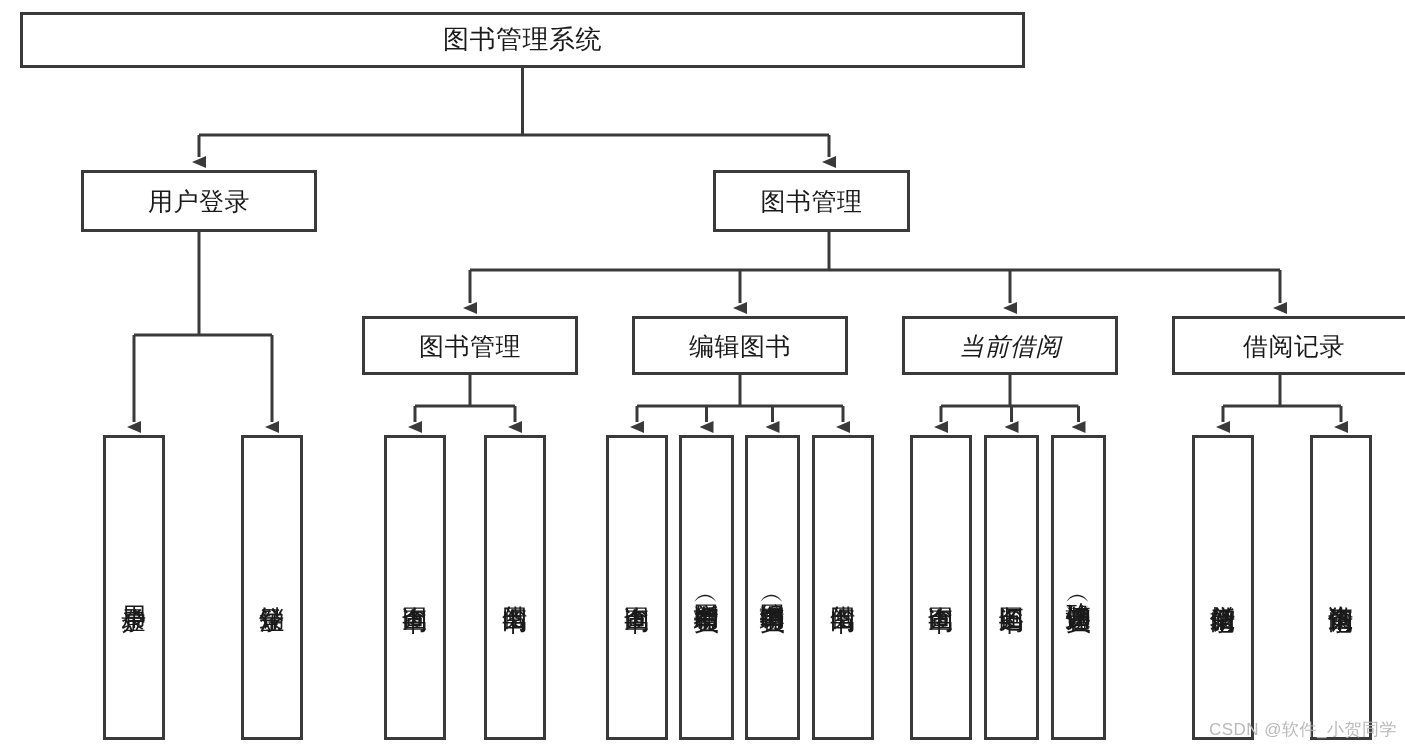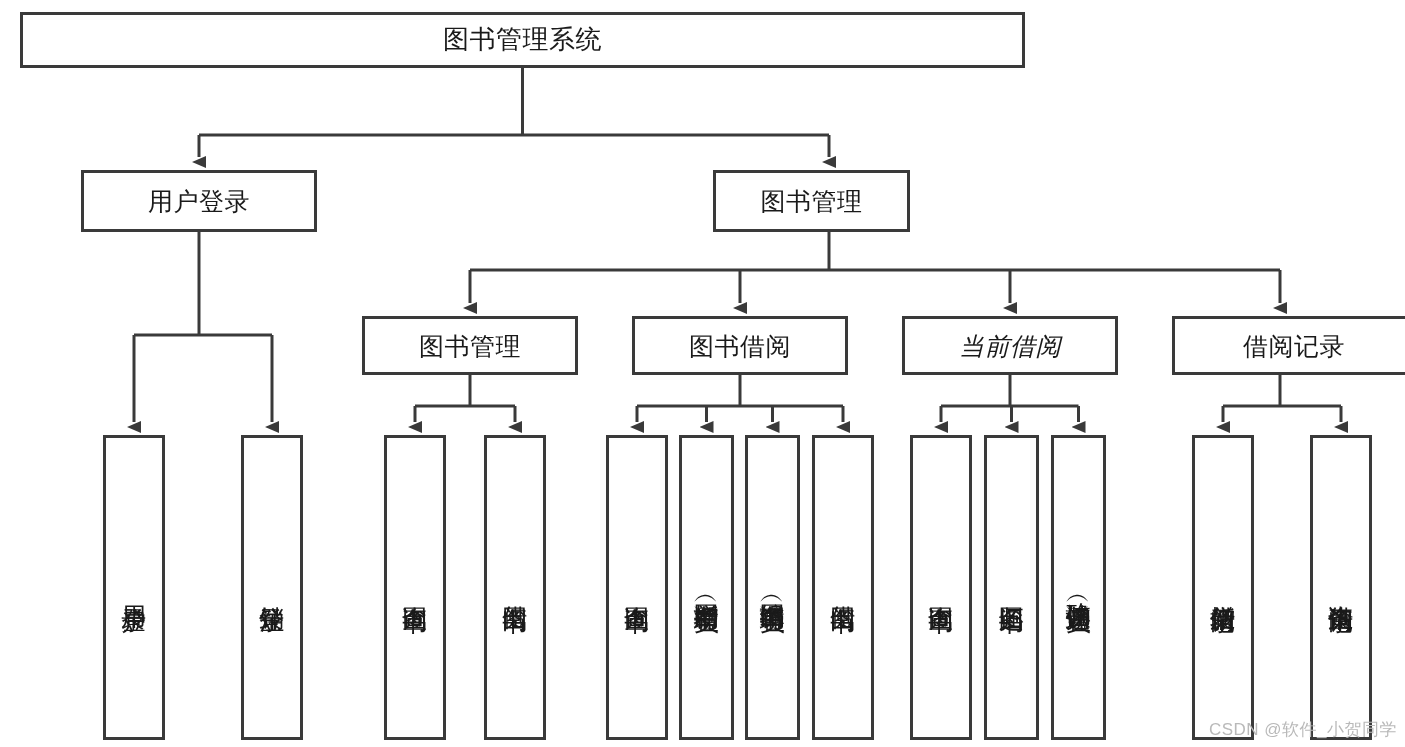--- a/index.html
+++ b/index.html
@@ -127,21 +127,21 @@
       <div class="node horiz" style="left: 81px; top: 170px; width: 236px; height: 62px;">
         <span class="lbl">用户登录</span>
       </div>
       <div class="node horiz" style="left: 713px; top: 170px; width: 197px; height: 62px;">
         <span class="lbl">图书管理</span>
       </div>
       <div class="node horiz" style="left: 362px; top: 316px; width: 216px; height: 59px;">
         <span class="lbl">图书管理</span>
       </div>
       <div class="node horiz" style="left: 632px; top: 316px; width: 216px; height: 59px;">
-        <span class="lbl">图书借阅</span>
+        <span class="lbl">编辑图书</span>
       </div>
       <div class="node horiz" style="left: 902px; top: 316px; width: 216px; height: 59px; font-style: italic;">
         <span class="lbl">当前借阅</span>
       </div>
       <div class="node horiz" style="left: 1172px; top: 316px; width: 244px; height: 59px;">
         <span class="lbl">借阅记录</span>
       </div>
       <div class="node vert" style="left: 103px; top: 435px; width: 62px; height: 305px;">
         <span class="lbl">用户登录</span>
       </div>

